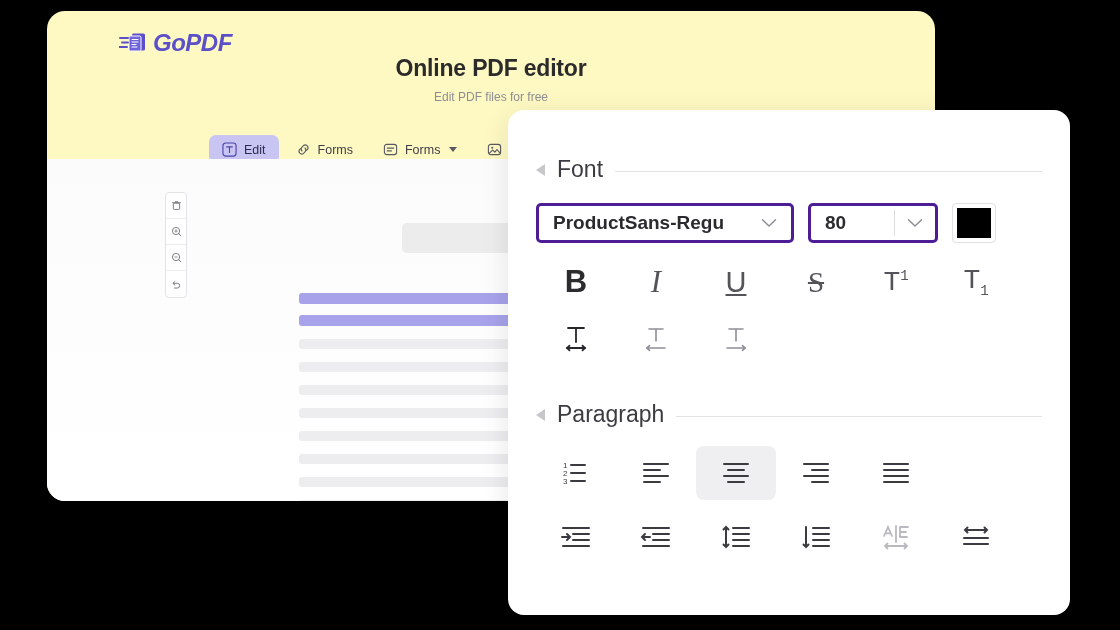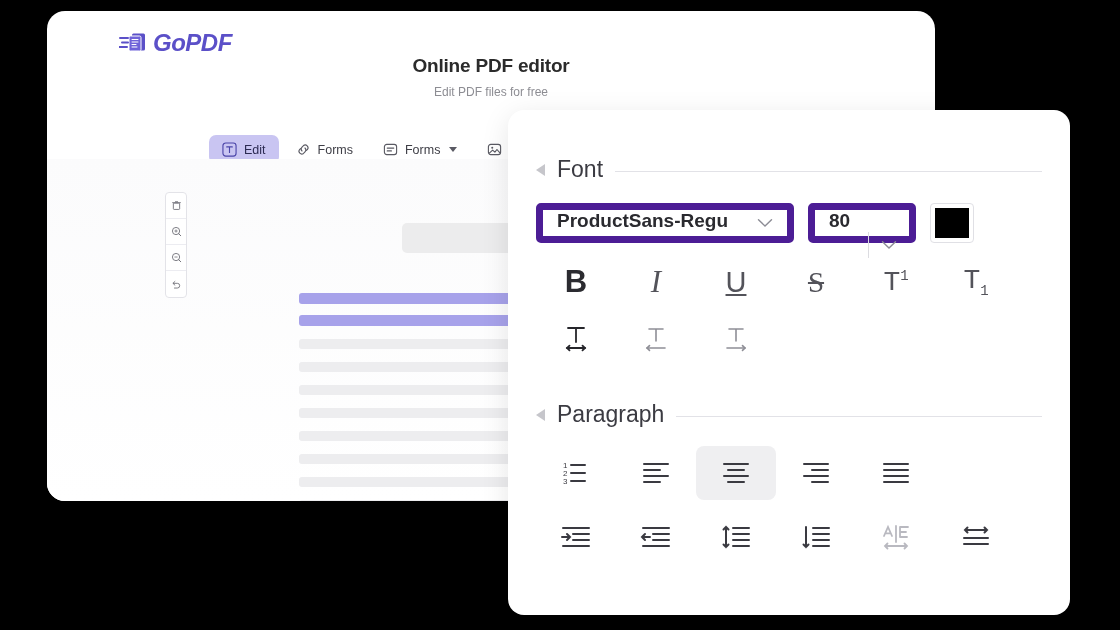--- a/index.html
+++ b/index.html
@@ -8,37 +8,37 @@
     background: #000000;
     font-family: "Liberation Sans", sans-serif;
     overflow: hidden;
   }
   #stage { position: relative; width: 1120px; height: 630px; background: #000; }
 
   
   .editor-card {
     position: absolute; left: 47px; top: 11px;
     width: 888px; height: 490px;
-    background: #ffffff;
+    background: #fef9c3;
     border-radius: 18px;
     overflow: hidden;
   }
   .logo-wrap {
     position: absolute; left: 72px; top: 18px;
     display: flex; align-items: center; gap: 6px;
   }
   .logo-mark { display:block; }
   .logo-text {
     font-size: 24px; font-weight: bold; font-style: italic;
     color: #5b50c8; letter-spacing: -0.5px;
     font-family: "Liberation Sans", sans-serif;
   }
   .title-block { position: absolute; left: 0; right: 0; top: 44px; text-align: center; }
   .app-title {
-    font-size: 19px; font-weight: bold; color: #2b2b2b; letter-spacing: -0.2px;
+    font-size: 23px; font-weight: bold; color: #2b2b2b; letter-spacing: -0.2px;
   }
   .app-subtitle {
     margin-top: 8px; font-size: 12px; color: #8d8d93;
   }
 
   
   .tabbar {
     position: absolute; left: 162px; top: 124px;
     display: flex; align-items: center; gap: 4px;
   }
@@ -98,30 +98,30 @@
     border-top: 6px solid transparent; border-bottom: 6px solid transparent;
     border-right: 9px solid #c6c6cb;
   }
   .sect-label { font-size: 23px; color: #3b3b42; font-weight: normal; }
   .sect-rule { flex: 1; height: 1px; background: #e2e2e7; margin-top: 4px; }
 
   .row { display: flex; align-items: center; }
 
   .field-row { margin-top: 20px; display: flex; align-items: center; gap: 14px; }
   .select-box {
-    display: flex; justify-content: space-between;
-    border: 7px solid #4c1d95; border-radius: 5px; background: #fff;
+    display: flex; align-items: center; justify-content: space-between;
+    border: 3px solid #4c1d95; border-radius: 5px; background: #fff;
     height: 40px;
   }
   .font-select { width: 258px; padding: 0 8px 0 14px; }
   .font-select .val {
     font-size: 19px; color: #2a2a2f; font-weight: bold; overflow: hidden;
     white-space: nowrap; text-overflow: clip;
   }
-  .size-select { width: 108px; padding: 0 0 0 14px; flex-direction: column; }
+  .size-select { width: 130px; padding: 0 0 0 14px; }
   .size-select .val { font-size: 19px; color: #2a2a2f; font-weight: bold; }
   .size-select .divider { width: 1px; height: 26px; background: #dcdce1; margin-right: 0; }
   .chev { display: flex; align-items: center; padding: 0 12px; }
   .color-swatch {
     width: 44px; height: 40px; background: #ffffff;
     border: 1px solid #e0e0e5; border-radius: 4px;
     display: flex; align-items: center; justify-content: center;
   }
   .color-swatch .inner { width: 34px; height: 30px; background: #000000; }
 

